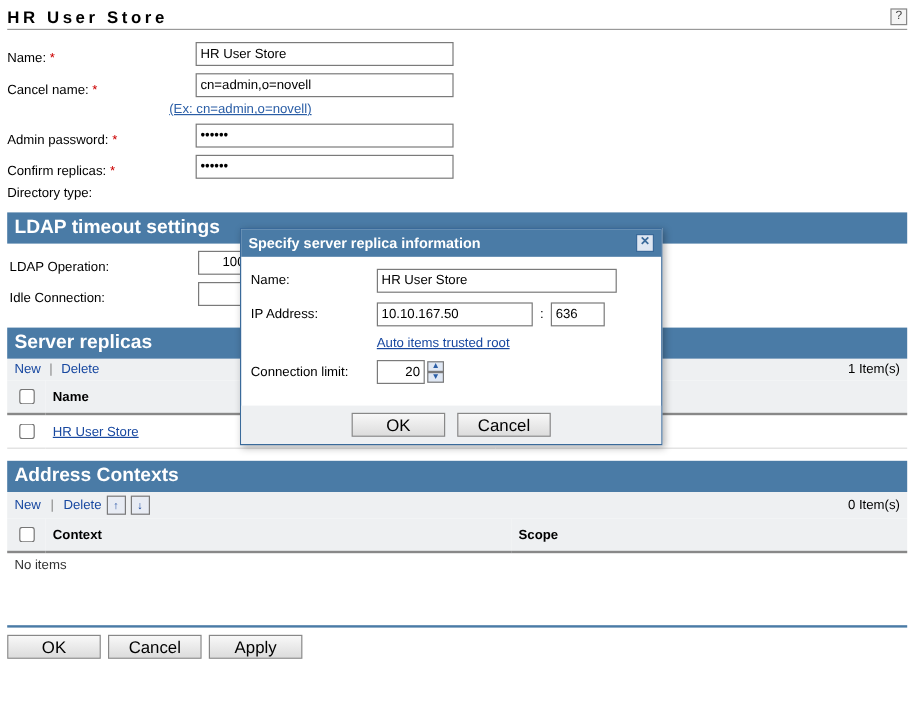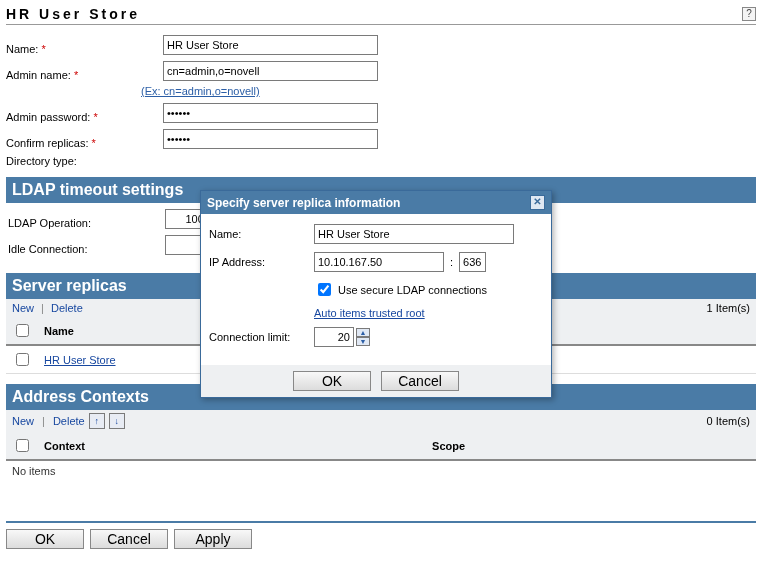--- a/index.html
+++ b/index.html
@@ -217,21 +217,21 @@
 <div class="header-row">
   <span class="page-title">HR User Store</span>
   <span class="help-icon">?</span>
 </div>
 
 <div class="form-row">
   <span class="form-label"><span>Name:</span> <span class="req">*</span></span>
   <input type="text" class="w210" value="HR User Store" style="">
 </div>
 <div class="form-row">
-  <span class="form-label"><span>Admin name:</span> <span class="req">*</span></span>
+  <span class="form-label"><span>Cancel name:</span> <span class="req">*</span></span>
   <input type="text" class="w210" value="cn=admin,o=novell" style="">
 </div>
 <div class="hint">(Ex: cn=admin,o=novell)</div>
 <div class="form-row">
   <span class="form-label"><span>Admin password:</span> <span class="req">*</span></span>
   <input type="password" class="w210" value="******" style="">
 </div>
 <div class="form-row">
   <span class="form-label"><span>Confirm replicas:</span> <span class="req">*</span></span>
   <input type="password" class="w210" value="******" style="">
@@ -323,25 +323,21 @@
   </div>
   <div class="dialog-body">
     <div class="dialog-row">
       <span class="dialog-label">Name:</span>
       <input class="dialog-input" style="width: 200px;" value="HR User Store">
     </div>
     <div class="dialog-row">
       <span class="dialog-label">IP Address:</span>
       <input class="dialog-input" style="width: 130px;" value="10.10.167.50">
       <span style="margin:0 6px">:</span>
-      <input class="dialog-input" style="width: 27px;" value="636">
-    </div>
-    <div class="dialog-row" style="margin-left:105px">
-      <input type="checkbox" checked="" style="">
-      <span style="margin-left:4px">Use secure LDAP connections</span>
+      <input class="dialog-input" style="width: 45px;" value="636">
     </div>
     <div class="dialog-row" style="margin-left:105px">
       <span class="dialog-link">Auto items trusted root</span>
     </div>
     <div class="dialog-row">
       <span class="dialog-label">Connection limit:</span>
       <div class="spinner-group">
         <input class="spinner-input" style="width: 40px;" value="20">
         <div class="spinner-btns">
           <span>▲</span>

